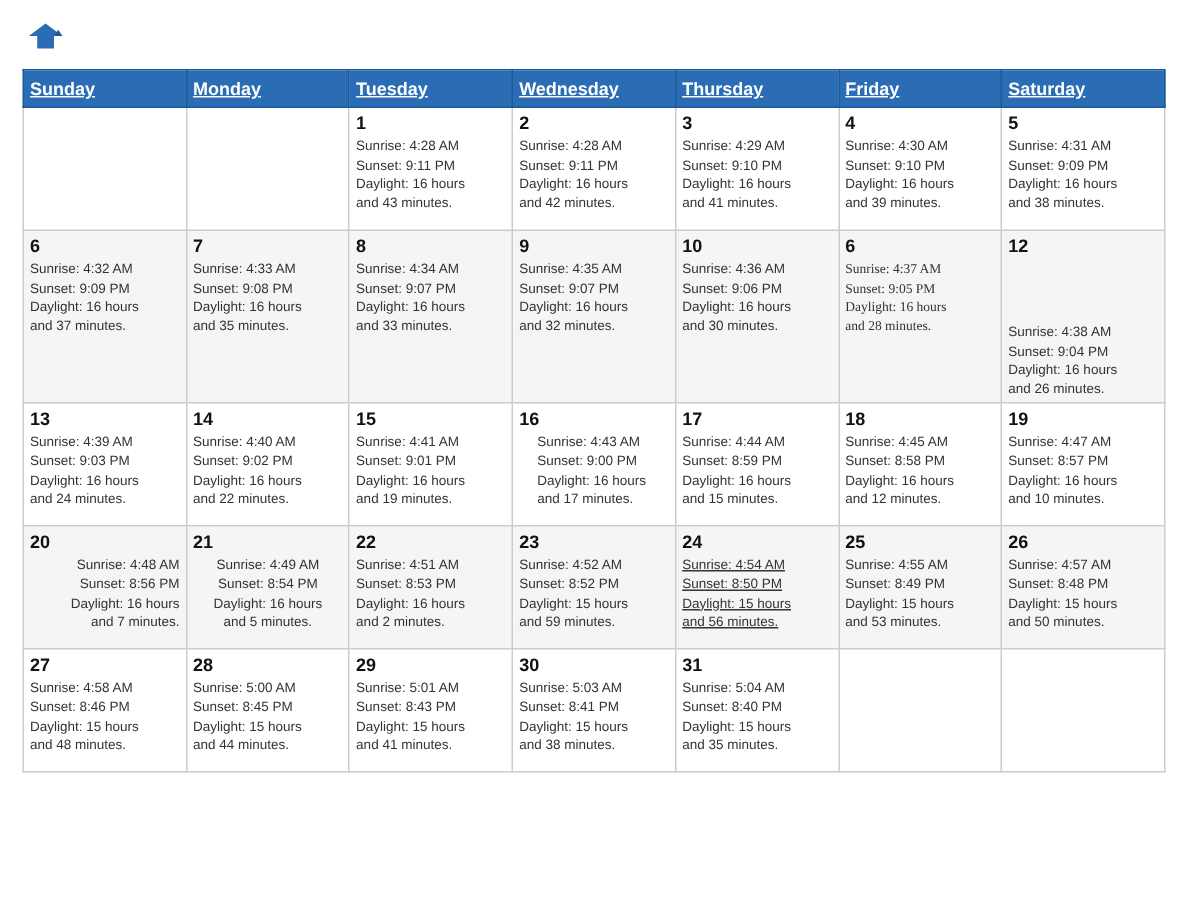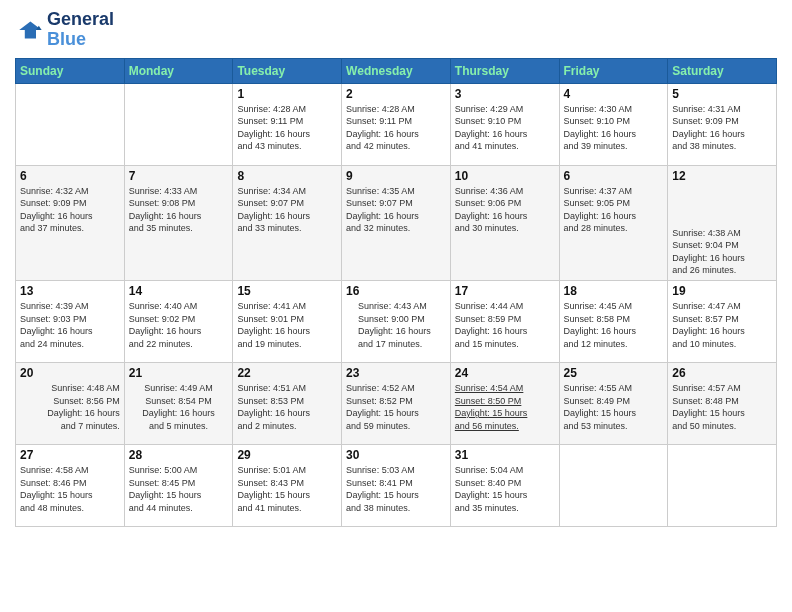--- a/index.html
+++ b/index.html
@@ -53,26 +53,27 @@
       color: #333;
       margin-top: 2px;
     }
     .calendar {
       width: 100%;
       border-collapse: collapse;
       border: 1px solid #ccc;
     }
     .calendar th {
       background-color: #2a6db5;
-      color: #86efac;
+      color: #ffffff;
       font-size: 12px;
       font-weight: bold;
       padding: 5px 4px;
       text-align: left;
       border: 1px solid #1a5a9a;
+      text-decoration: underline;
     }
     .calendar td {
       width: calc(100%/7);
       vertical-align: top;
       padding: 3px 4px;
       border: 1px solid #ccc;
       font-size: 9.5px;
       color: #333;
       background: #fff;
       height: 82px;
@@ -100,23 +101,20 @@
 <body>
 
 <div class="page">
   <div class="header">
     <div class="logo">
       <svg class="logo-icon" viewBox="0 0 40 40">
         <rect x="0" y="0" width="40" height="40" fill="white"></rect>
         <polygon points="22,8 38,20 30,20 30,32 14,32 14,20 6,20" fill="#2a6db5"></polygon>
         <polygon points="30,20 38,20 34,14" fill="#1a5a9a"></polygon>
       </svg>
-      <div class="logo-text">
-        <div>General<br><span style="color:#4a90d9">Blue</span></div>
-      </div>
     </div>
     <div class="title-block">
       <div class="month-title"></div>
       <div class="location-title"></div>
     </div>
   </div>
 
   <table class="calendar">
     <thead>
       <tr id="header-row">
@@ -200,21 +198,21 @@
           </td>
           <td>
             <span class="day-number">10</span>
             <div class="day-info" style="white-space: pre-line;">Sunrise: 4:36 AM
 Sunset: 9:06 PM
 Daylight: 16 hours
 and 30 minutes.</div>
           </td>
           <td>
             <span class="day-number">6</span>
-            <div class="day-info" style="white-space: pre-line;">Sunrise: 4:37 AM
+            <div class="day-info" style="white-space: pre-line; font-family: Liberation Serif, serif;">Sunrise: 4:37 AM
 Sunset: 9:05 PM
 Daylight: 16 hours
 and 28 minutes.</div>
           </td>
           <td>
             <span class="day-number">12</span>
             <div class="day-info" style="white-space: pre-line; margin-top: 44px;">Sunrise: 4:38 AM
 Sunset: 9:04 PM
 Daylight: 16 hours
 and 26 minutes.</div>

